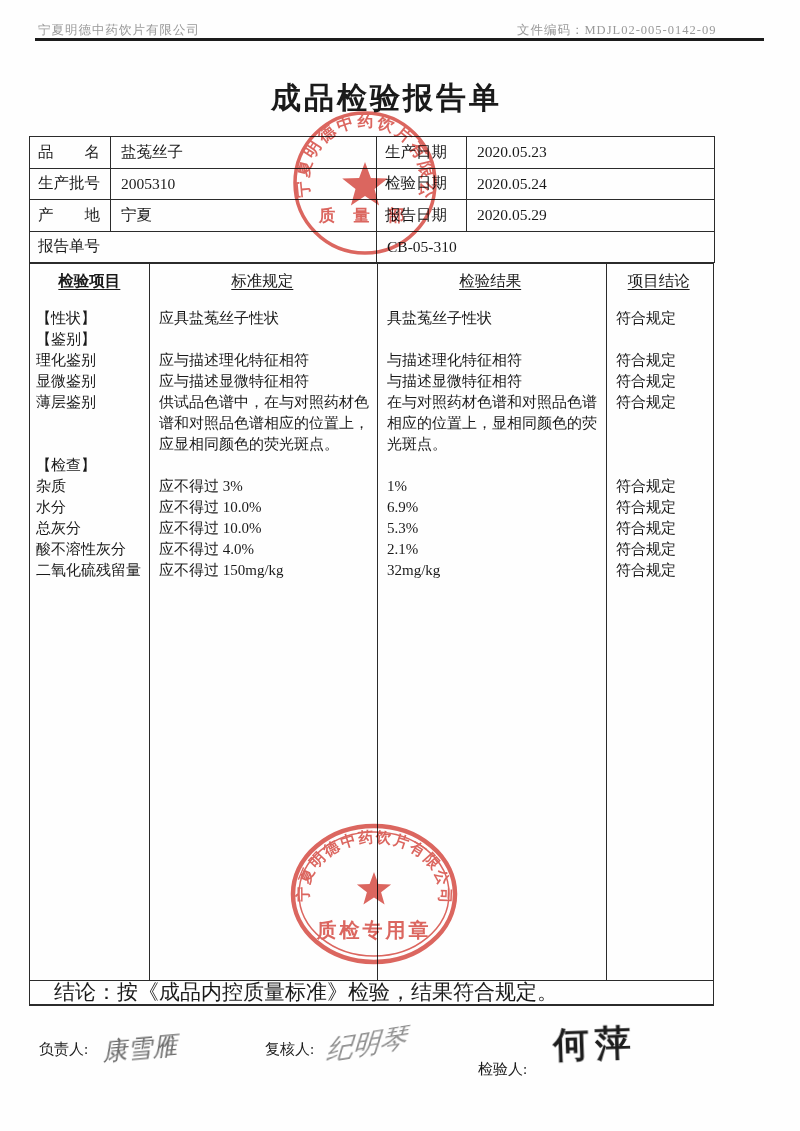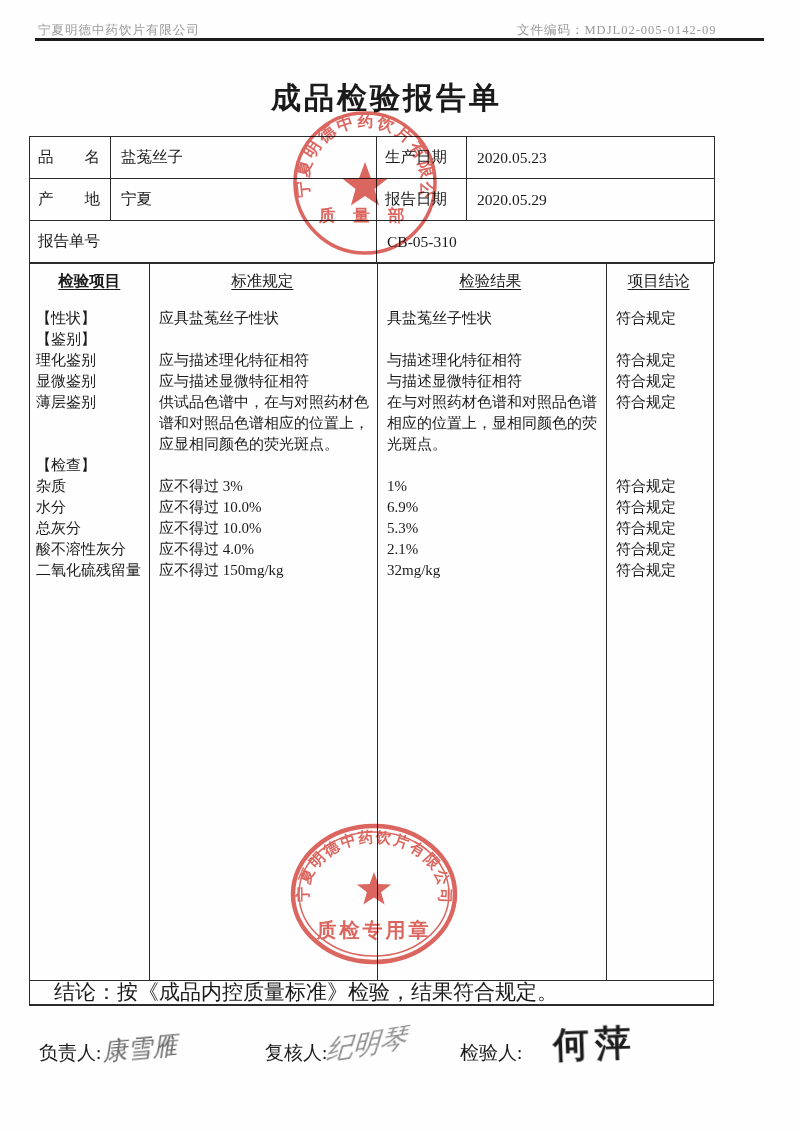--- a/index.html
+++ b/index.html
@@ -41,22 +41,22 @@
   .mt-body td.c4{padding-left:10px;}
   .mt-body tr.first td{padding-top:14px;}
 
   
   .conclusion-box{position:absolute;left:29px;top:980px;width:685px;height:26px;
                   border:1.5px solid #2b2b2b;border-bottom-width:2px;box-sizing:border-box;
                   font-size:21px;line-height:23px;padding-left:24px;}
 
   
   .signatures{position:absolute;left:0;top:1018px;width:800px;height:80px;}
-  .sig-label{position:absolute;top:22px;font-size:19px;}
-  .lab1{left:39px;} .lab2{left:265px;} .lab3{left:460px;}
+  .sig-label{position:absolute;top:22px;font-size:15px;}
+  .lab1{left:39px;} .lab2{left:265px;} .lab3{left:478px;margin-top:20px;}
   .sig-name{position:absolute;filter:blur(0.3px);white-space:nowrap;}
   .sig1{left:102px;top:14px;font-size:25px;color:#6b6b6b;font-style:italic;
         transform:rotate(-5deg);}
   .sig2{left:326px;top:8px;font-size:27px;color:#8d8d8d;font-style:italic;
         transform:rotate(-9deg) skewX(-14deg);}
   .sig3{left:553px;top:2px;font-size:36px;color:#1d1d1d;font-weight:700;
         letter-spacing:6px;transform:rotate(-2deg);}
 
   
   .stamp{position:absolute;mix-blend-mode:multiply;opacity:0.82;}
@@ -85,20 +85,26 @@
         <col style="width:248px">
       </colgroup>
     <tbody>
         <tr>
       <td class="lbl">品　　名</td>
       <td class="val">盐菟丝子</td>
       <td class="lbl">生产日期</td>
       <td class="val">2020.05.23</td>
     </tr>
     <tr>
+      <td class="lbl">生产批号</td>
+      <td class="val">2005310</td>
+      <td class="lbl">检验日期</td>
+      <td class="val">2020.05.24</td>
+    </tr>
+    <tr>
       <td class="lbl">产　　地</td>
       <td class="val">宁夏</td>
       <td class="lbl">报告日期</td>
       <td class="val">2020.05.29</td>
     </tr>
     <tr>
       <td class="lbl" colspan="2">报告单号</td>
       <td class="val" colspan="2">CB-05-310</td>
     </tr>
   </tbody>

